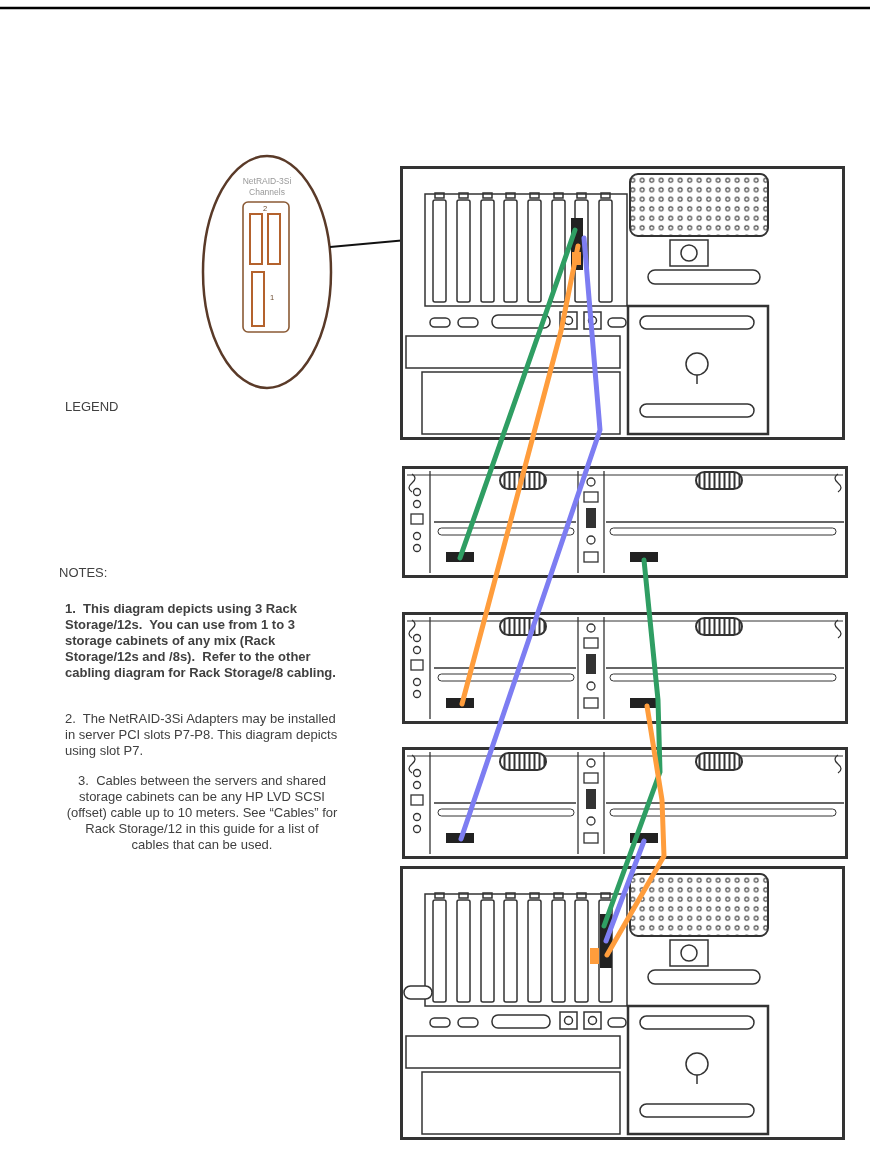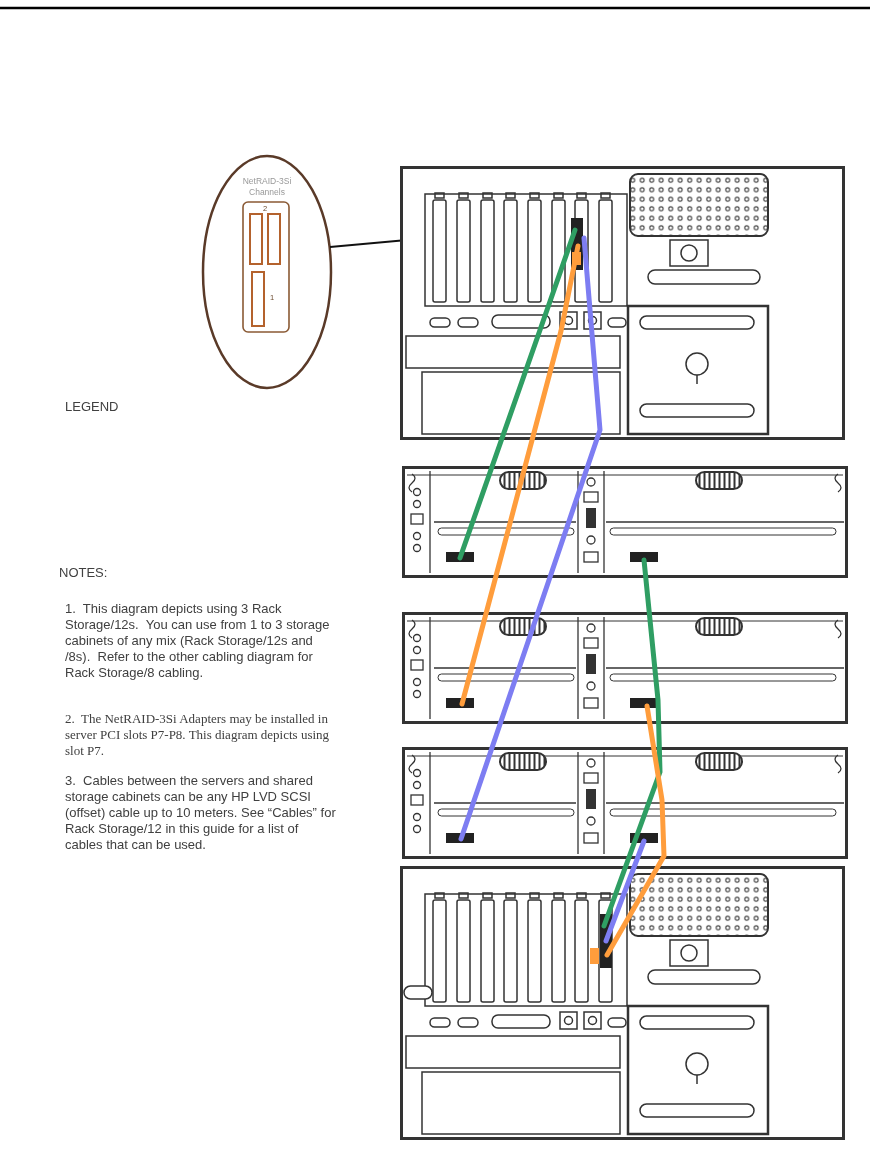--- a/index.html
+++ b/index.html
@@ -13,23 +13,23 @@
     white-space:pre-wrap;
   }
 </style>
 </head>
 <body>
 
 <div class="page">
 
   <div class="textblock" style="left:65px; top:399px;">LEGEND</div>
   <div class="textblock" style="left:59px; top:565px;">NOTES:</div>
-  <div class="textblock" style="left:65px; top:601px; width:274px;">1.  This diagram depicts using 3 Rack Storage/12s.  You can use from 1 to 3 storage cabinets of any mix (Rack Storage/12s and /8s).  Refer to the other cabling diagram for Rack Storage/8 cabling.</div>
-  <div class="textblock" style="left:65px; top:711px; width:274px;font-family:Liberation Serif, serif;">2.  The NetRAID-3Si Adapters may be installed in server PCI slots P7-P8. This diagram depicts using slot P7.</div>
-  <div class="textblock" style="left:65px; top:773px; width:274px;">3.  Cables between the servers and shared storage cabinets can be any HP LVD SCSI (offset) cable up to 10 meters. See “Cables” for Rack Storage/12 in this guide for a list of cables that can be used.</div>
+  <div class="textblock" style="left:65px; top:601px; width:274px;font-weight:bold;">1.  This diagram depicts using 3 Rack Storage/12s.  You can use from 1 to 3 storage cabinets of any mix (Rack Storage/12s and /8s).  Refer to the other cabling diagram for Rack Storage/8 cabling.</div>
+  <div class="textblock" style="left:65px; top:711px; width:274px;">2.  The NetRAID-3Si Adapters may be installed in server PCI slots P7-P8. This diagram depicts using slot P7.</div>
+  <div class="textblock" style="left:65px; top:773px; width:274px;text-align:center;">3.  Cables between the servers and shared storage cabinets can be any HP LVD SCSI (offset) cable up to 10 meters. See “Cables” for Rack Storage/12 in this guide for a list of cables that can be used.</div>
 
   <svg class="diagram" width="870" height="1154" viewBox="0 0 870 1154">
 
     <defs>
       <pattern id="dots" width="9.5" height="9.5" patternUnits="userSpaceOnUse">
         <circle cx="4.7" cy="4.7" r="2" fill="#ffffff" stroke="#444" stroke-width="1.1"></circle>
       </pattern>
       <pattern id="hatch" width="5" height="17" patternUnits="userSpaceOnUse">
         <rect width="5" height="17" fill="#ffffff"></rect>
         <line x1="2.5" y1="0" x2="2.5" y2="17" stroke="#333" stroke-width="2"></line>

